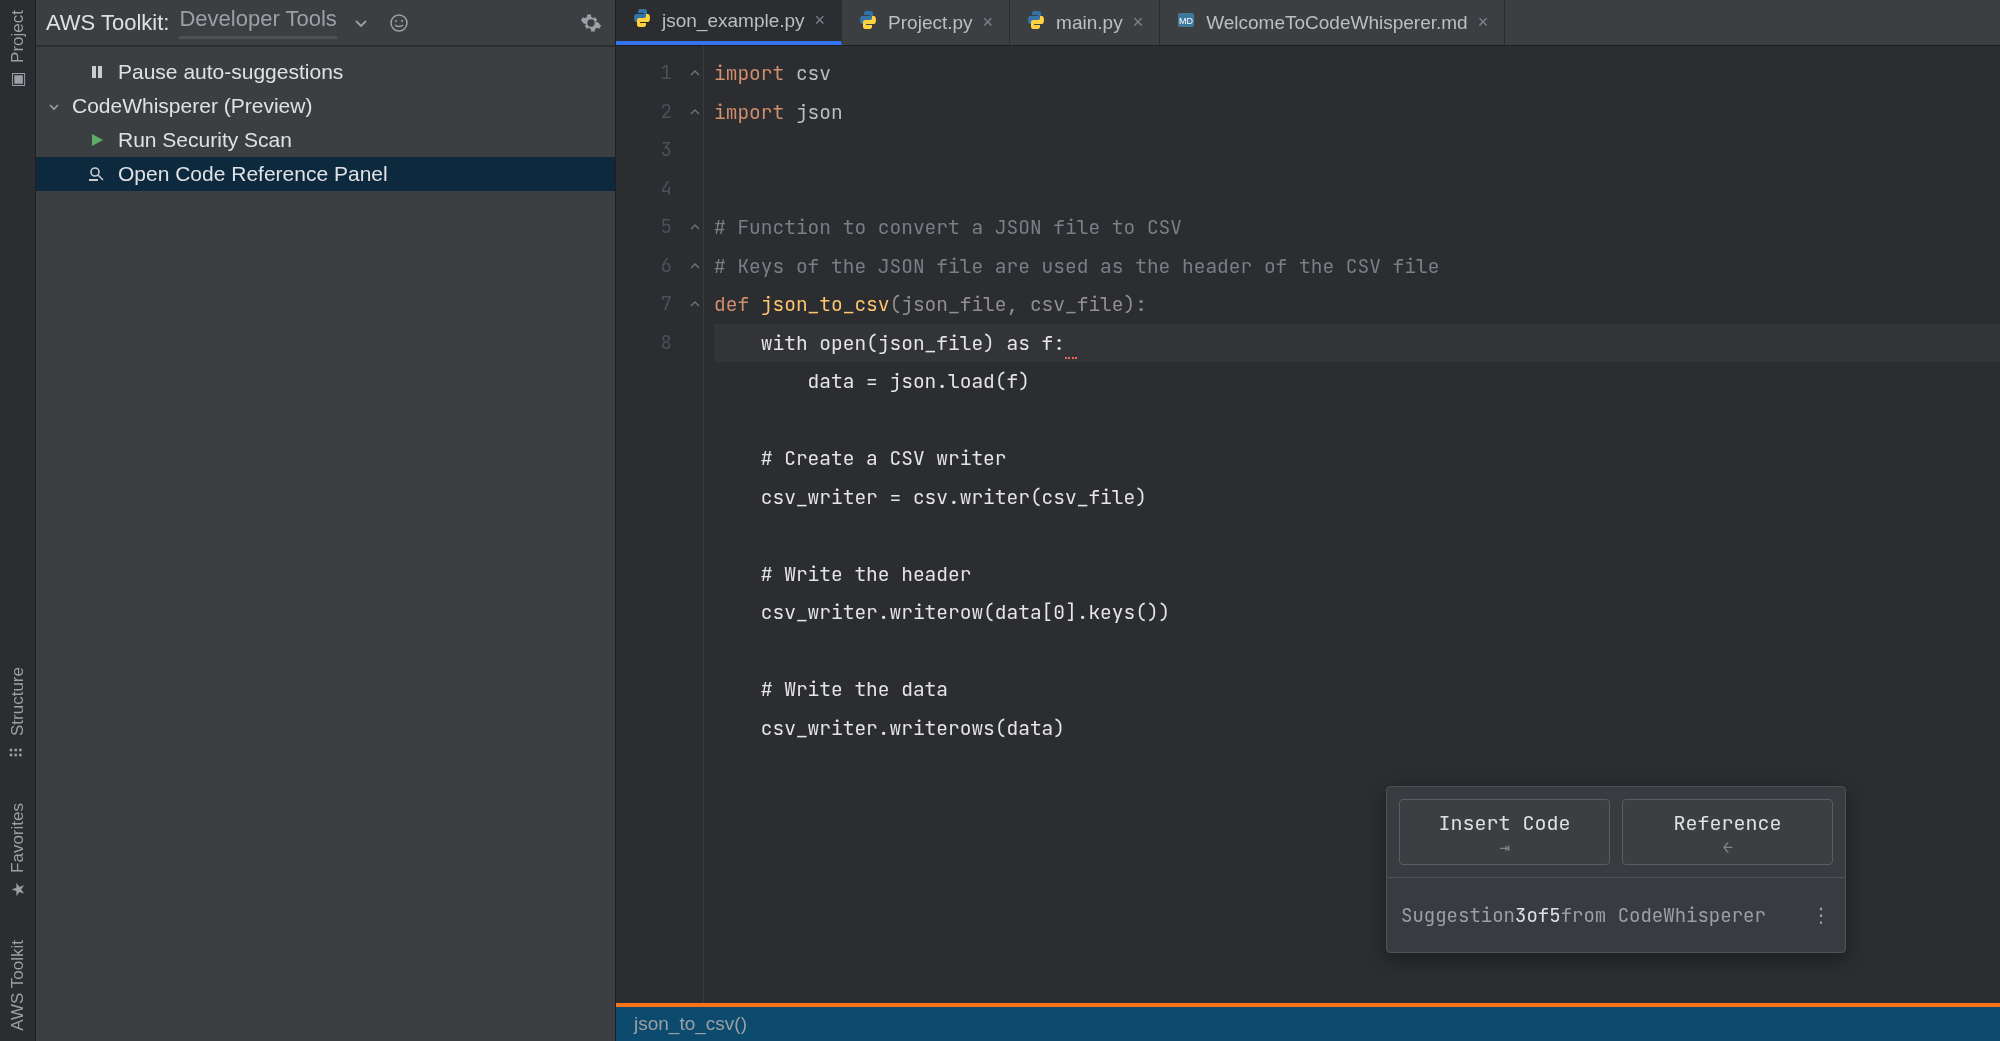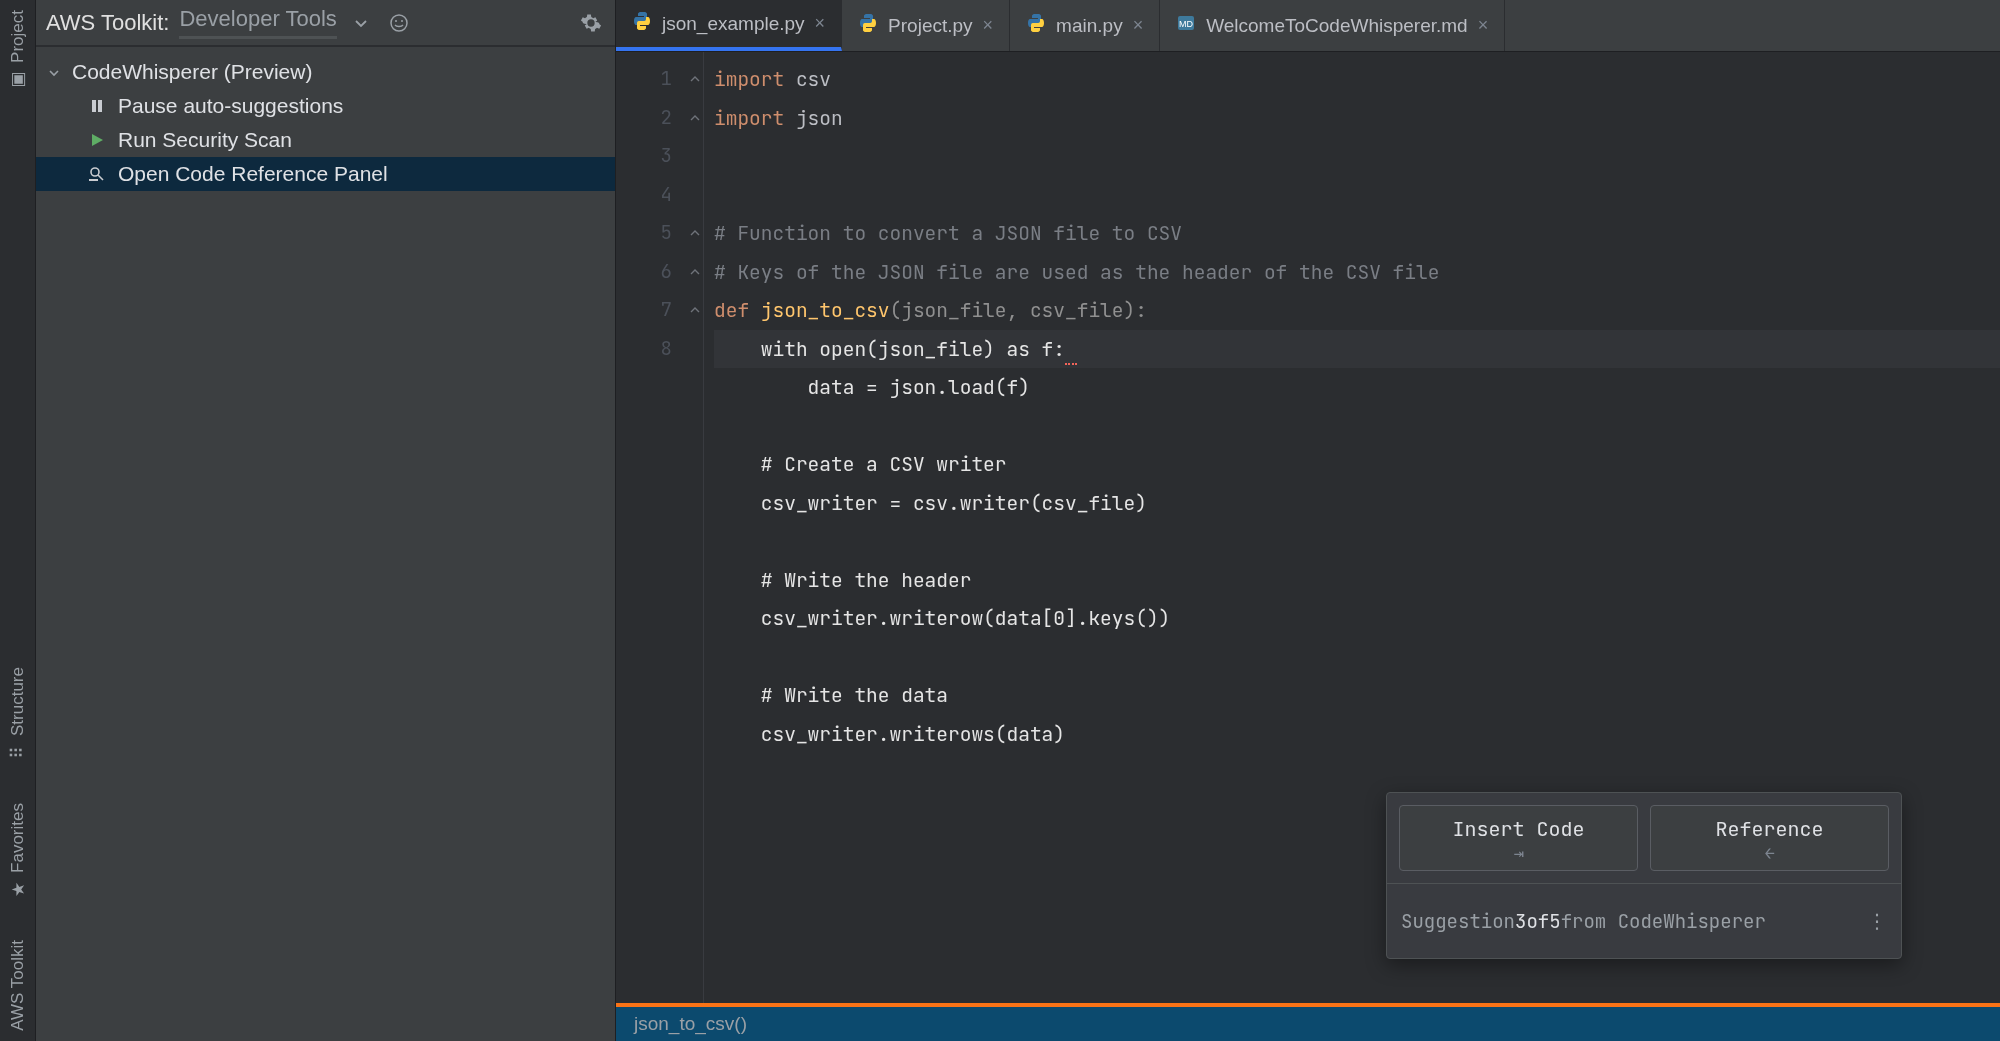--- a/index.html
+++ b/index.html
@@ -105,21 +105,21 @@
 .editor-area {
   flex: 1;
   background: #2b2d30;
   display: flex;
   flex-direction: column;
 }
 .tabs {
   display: flex;
   background: #3c3f41;
   border-bottom: 1px solid #1e1f22;
-  height: 52px;
+  height: 46px;
 }
 .tab {
   display: flex;
   align-items: center;
   padding: 0 16px;
   gap: 10px;
   font-size: 19px;
   color: #bcbec4;
   border-right: 1px solid #2b2d30;
   cursor: pointer;
@@ -180,21 +180,21 @@
 .cmt { color: #7a7e85; }
 .sugg { color: #e5e5e5; }
 .err-squiggle { border-bottom: 2px dotted #f2645a; padding-bottom:1px; }
 .popup {
   position: absolute;
   left: 770px;
   top: 740px;
   background: #393b40;
   border: 1px solid #4e5254;
   border-radius: 4px;
-  width: 516px;
+  width: 460px;
   box-shadow: 0 6px 20px rgba(0,0,0,0.4);
 }
 .popup-buttons {
   display: flex;
   gap: 12px;
   padding: 12px;
 }
 .popup-btn {
   flex: 1;
   background: #3c3f41;
@@ -278,36 +278,36 @@
         </svg>
     </span>
     <div class="tool-spacer"></div>
     <span class="tool-icon">
       <svg width="22" height="22" viewBox="0 0 24 24">
           <path fill="#9aa0a6" d="M12 8a4 4 0 100 8 4 4 0 000-8zm9 4a7 7 0 01-.1 1.2l2.1 1.6-2 3.5-2.5-1a7 7 0 01-2 1.2l-.4 2.7h-4l-.4-2.7a7 7 0 01-2-1.2l-2.5 1-2-3.5 2.1-1.6A7 7 0 013 12a7 7 0 01.1-1.2L1 9.2l2-3.5 2.5 1a7 7 0 012-1.2L7.9 2.8h4l.4 2.7a7 7 0 012 1.2l2.5-1 2 3.5-2.1 1.6A7 7 0 0121 12z"></path>
         </svg>
     </span>
   </div>
   <div class="tree">
-    <div class="tree-row">
-      <span class="tree-chevron">
-        <svg width="12" height="12" viewBox="0 0 12 12">
-            <path d="M2 4l4 4 4-4" stroke="#9aa0a6" stroke-width="1.6" fill="none"></path>
-          </svg>
-      </span>
-      <span>CodeWhisperer (Preview)</span>
-    </div>
     <div class="tree-row indent-1">
       <span class="tree-icn">
         <svg width="16" height="16" viewBox="0 0 16 16">
             <rect x="3" y="2" width="4" height="12" fill="#c9ccd1"></rect>
             <rect x="9" y="2" width="4" height="12" fill="#c9ccd1"></rect>
           </svg>
       </span>
       <span>Pause auto-suggestions</span>
+    </div>
+    <div class="tree-row">
+      <span class="tree-chevron">
+        <svg width="12" height="12" viewBox="0 0 12 12">
+            <path d="M2 4l4 4 4-4" stroke="#9aa0a6" stroke-width="1.6" fill="none"></path>
+          </svg>
+      </span>
+      <span>CodeWhisperer (Preview)</span>
     </div>
     <div class="tree-row indent-1">
       <span class="tree-icn">
         <svg width="16" height="16" viewBox="0 0 16 16">
             <path d="M3 2l11 6-11 6z" fill="#5fad65"></path>
           </svg>
       </span>
       <span>Run Security Scan</span>
     </div>
     <div class="tree-row indent-1 selected">

